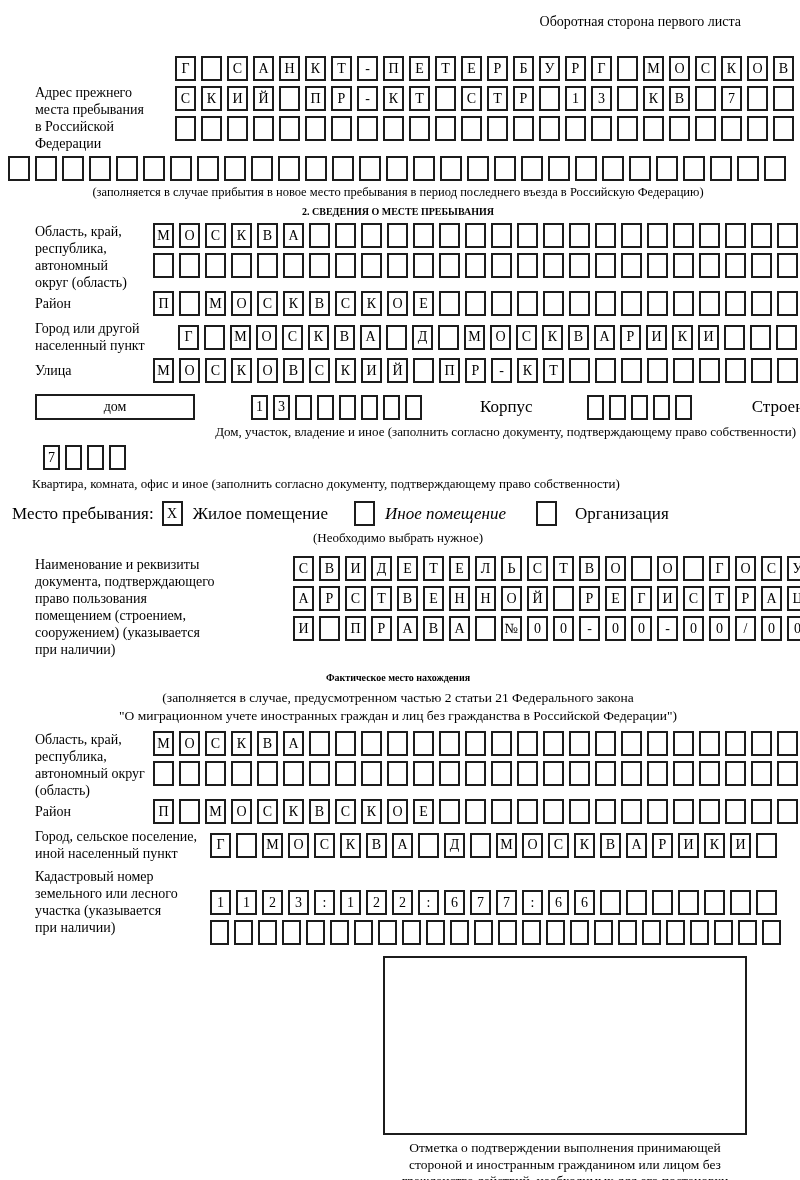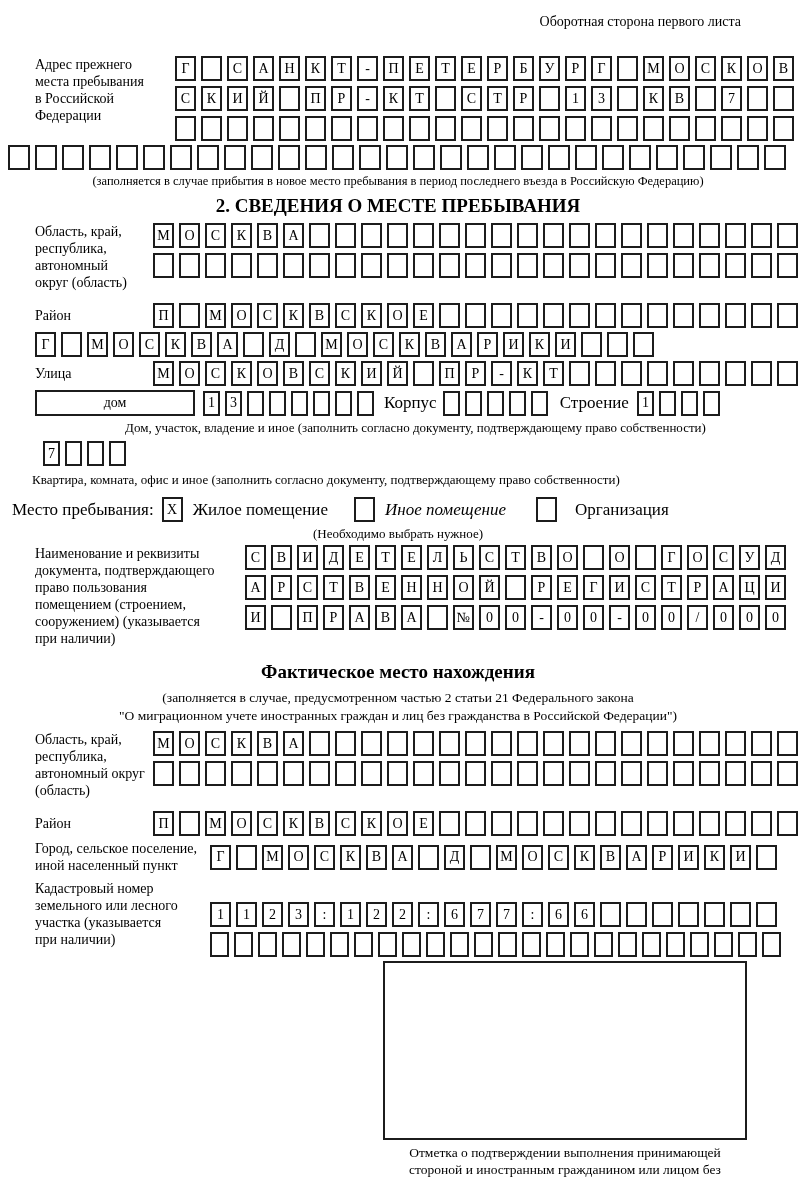--- a/index.html
+++ b/index.html
@@ -7,21 +7,21 @@
     width:800px;height:1180px;overflow:hidden;
     font-family:"Liberation Serif","DejaVu Serif",serif;
     color:#000;font-size:14px;
   }
   .page{position:relative;width:796px;height:1180px;padding:14px 0 0 0;box-sizing:border-box;}
   .hdr-note{text-align:right;padding-right:55px;font-size:14px;}
 
   .frow{display:flex;align-items:flex-start;padding-left:35px;box-sizing:border-box;}
   .frow.vcenter{align-items:center;}
   .flabel{white-space:pre-line;line-height:17px;font-size:14px;flex:0 0 auto;}
-  .w140{width:140px;}
+  .w140{width:140px;margin-top:28px;}
   .w118{width:118px;}
   .w143{width:143px;}
   .w175{width:175px;}
   .w210{width:210px;}
   .rows{display:flex;flex-direction:column;gap:5px;}
 
   .cells{display:flex;gap:5px;}
   .cell{
     width:21px;height:25px;box-sizing:border-box;
     border:2px solid #1c1c1c;background:#fff;
@@ -31,31 +31,31 @@
   .cells.wide .cell{width:22px;}
   .cells.small .cell{width:17px;}
   .cells.mid .cell{width:19px;}
 
   .bigbox{
     border:2px solid #1c1c1c;height:26px;box-sizing:border-box;
     display:flex;align-items:center;justify-content:center;font-size:14px;
     background:#fff;flex:0 0 auto;
   }
   .caption{font-size:12.5px;text-align:center;line-height:15px;}
-  .sec-title{font-weight:bold;text-align:center;font-size:19px;}
+  .sec-title{font-weight:bold;text-align:center;font-size:10px;}
   .note{white-space:pre-line;text-align:center;font-size:13.5px;line-height:18px;}
   .inline-lbl{font-size:17px;flex:0 0 auto;}
 
   .stamp-wrap{margin-left:330px;width:470px;}
   .stamp-box{width:360px;height:175px;border:2px solid #1c1c1c;margin:0 auto;background:#fff;}
   .stamp-caption{white-space:pre-line;text-align:center;font-size:13.5px;line-height:16.5px;margin-top:5px;}
 
   
-  .mt4{margin-top:4px;} .mt6{margin-top:6px;} .mt8{margin-top:4px;}
-  .mt10{margin-top:10px;padding-left:12px;} .mt12{margin-top:12px;} .mt14{margin-top:14px;} .mt26{margin-top:26px;}
+  .mt4{margin-top:4px;} .mt6{margin-top:6px;} .mt8{margin-top:11px;gap:48px;}
+  .mt10{margin-top:10px;padding-left:12px;} .mt12{margin-top:0;} .mt14{margin-top:14px;} .mt26{margin-top:26px;}
   .fullrow-pad{padding-left:8px;}
 </style>
 </head>
 <body>
 
 <div class="page">
 
   <div class="hdr-note">Оборотная сторона первого листа</div>
 
   <div class="frow mt26">
@@ -267,20 +267,22 @@
         <span class="cell"></span>
         <span class="cell"></span>
         <span class="cell"></span>
         <span class="cell"></span>
         <span class="cell"></span>
         <span class="cell"></span>
       </div>
   </div>
 
   <div class="frow vcenter mt4">
+    <div class="flabel w143">Город или другой
+населенный пункт</div>
     <div class="cells">
         <span class="cell">Г</span>
         <span class="cell"></span>
         <span class="cell">М</span>
         <span class="cell">О</span>
         <span class="cell">С</span>
         <span class="cell">К</span>
         <span class="cell">В</span>
         <span class="cell">А</span>
         <span class="cell"></span>
@@ -354,21 +356,21 @@
         <span class="cell"></span>
       </div>
     <div class="inline-lbl" style="margin-left:12px;">Строение</div>
     <div class="cells small" style="margin-left:8px;">
         <span class="cell">1</span>
         <span class="cell"></span>
         <span class="cell"></span>
         <span class="cell"></span>
       </div>
   </div>
-  <div class="caption mt4" style="text-align:center;padding-left:35px;font-size:13px;">Дом, участок, владение и иное (заполнить согласно документу, подтверждающему право собственности)</div>
+  <div class="caption mt4" style="text-align:right;padding-left:35px;font-size:13px;">Дом, участок, владение и иное (заполнить согласно документу, подтверждающему право собственности)</div>
 
   <div class="frow vcenter mt6">
     <div class="cells small" style="margin-left:8px;">
         <span class="cell">7</span>
         <span class="cell"></span>
         <span class="cell"></span>
         <span class="cell"></span>
       </div>
   </div>
   <div class="caption mt6" style="text-align:left;padding-left:32px;font-size:13px;">Квартира, комната, офис и иное (заполнить согласно документу, подтверждающему право собственности)</div>

